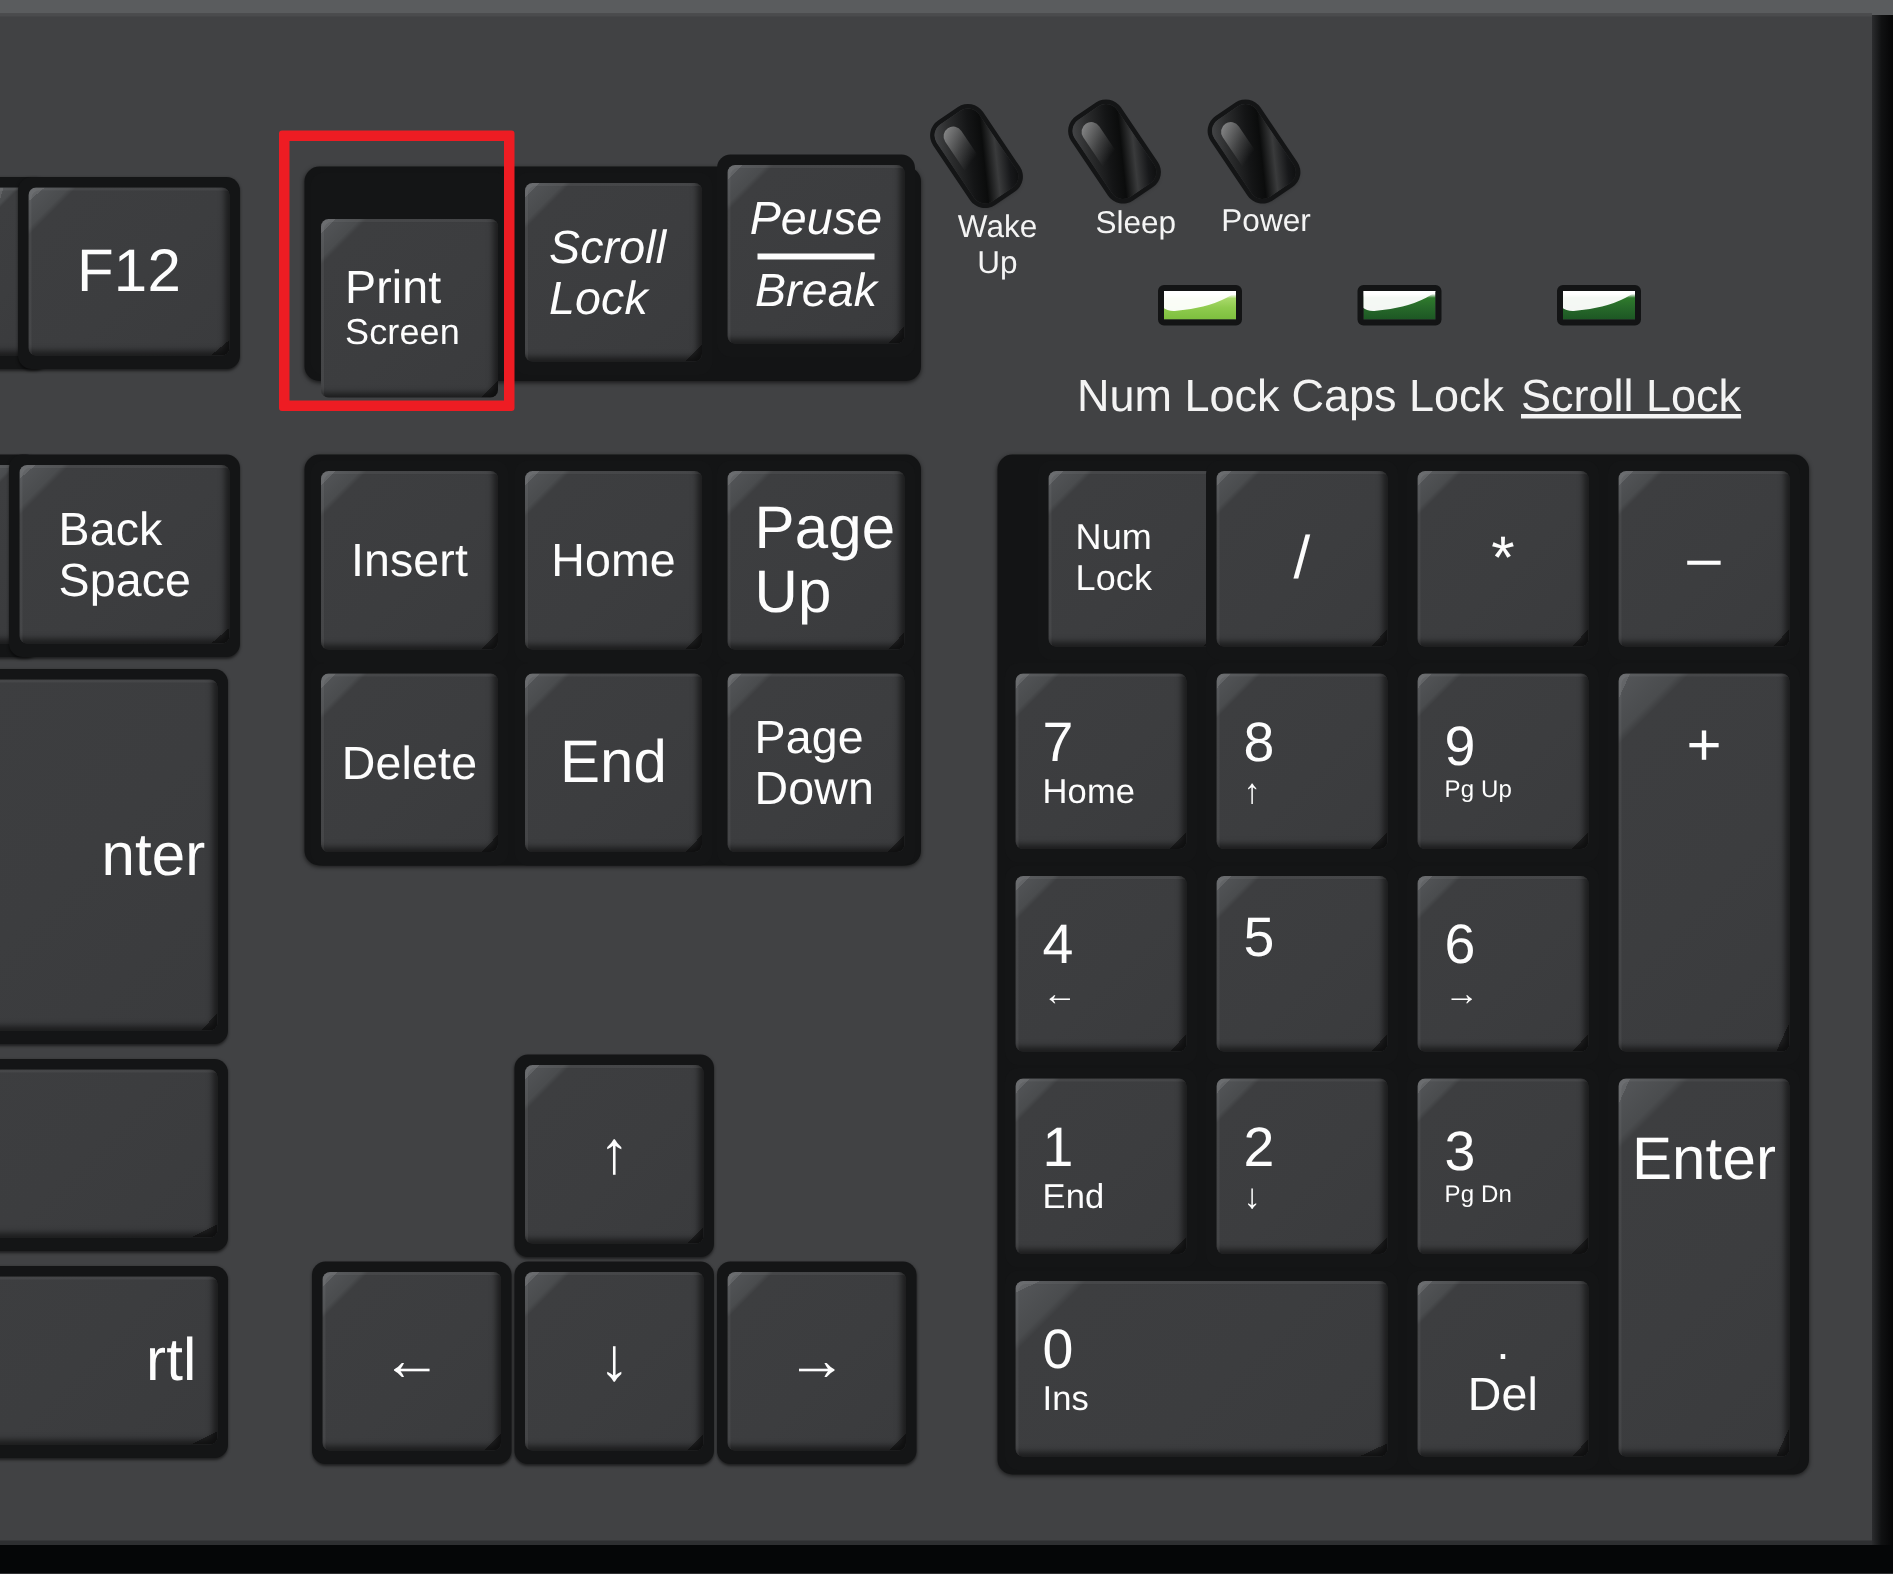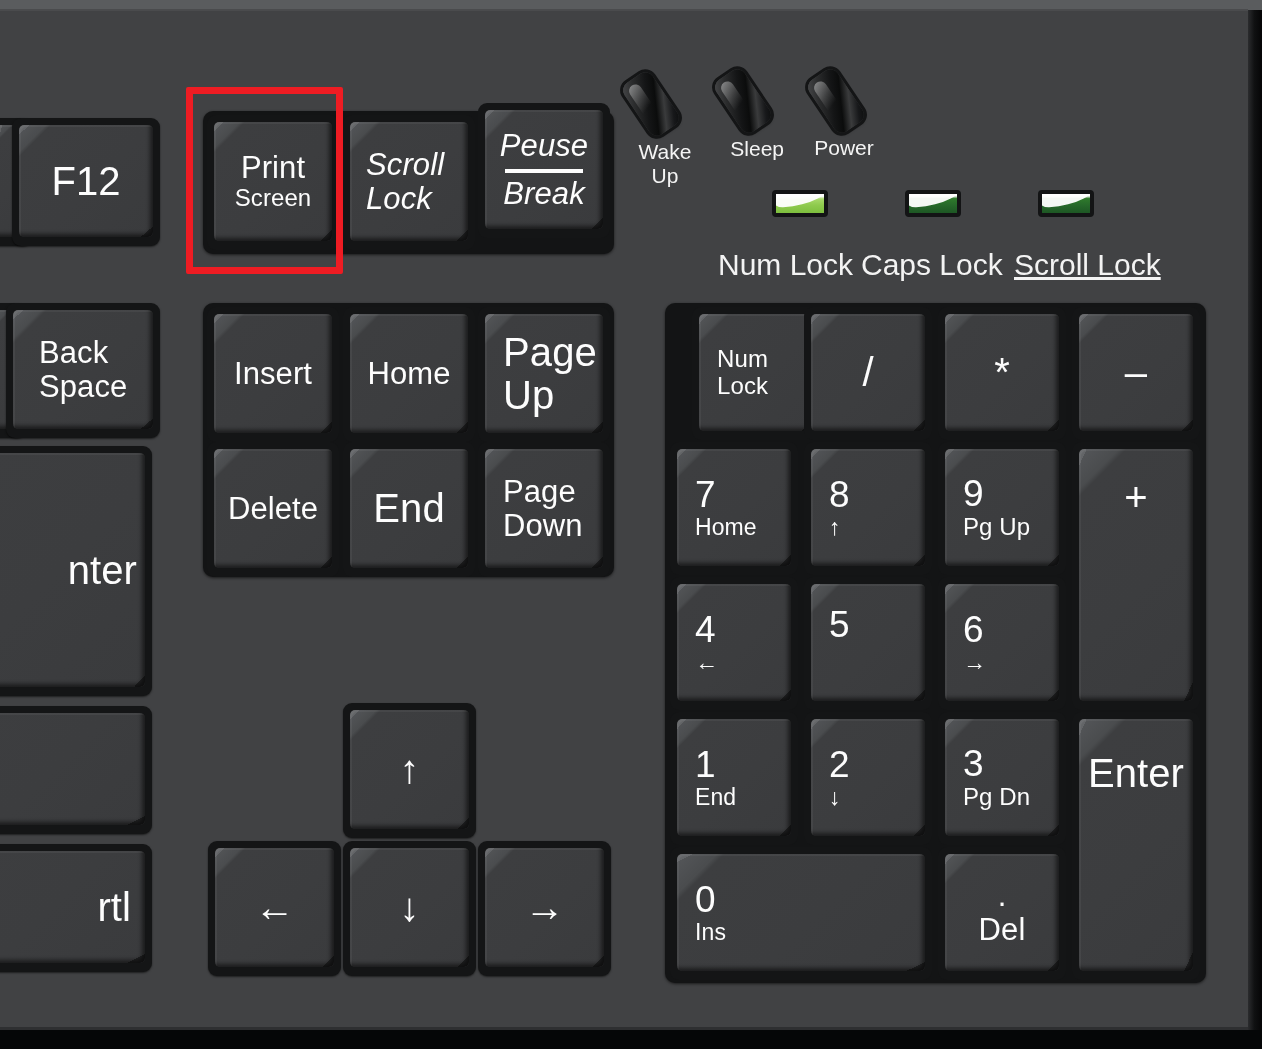--- a/index.html
+++ b/index.html
@@ -56,21 +56,21 @@
     pointer-events:none;
   }
   .lbl{
     color:#fdfdfd; line-height:1.02; text-align:center;
     font-weight:400; letter-spacing:.1px; position:relative; z-index:2;
     white-space:pre;
   }
   .l-lg{ font-size:40px; }
   .l-md{ font-size:31px; }
   .l-sm{ font-size:24px; }
-  .l-xs{ font-size:24px; }
+  .l-xs{ font-size:16px; }
   .l-num{ font-size:37px; }
   .l-sub{ font-size:23px; }
 
   
   .stack{ display:flex; flex-direction:column; gap:2px; }
 
   
   .tray{
     position:absolute;
     background:#131415;
@@ -170,21 +170,21 @@
 
 <div class="key" style="left:-80px; top:844px; width:232px; height:128px;">
   <div class="cap" style="align-items:flex-end;justify-content:center;padding-right:14px;">
     <span class="lbl l-lg">rtl</span>
   </div>
 </div>
 
 <div class="tray" style="left:203px; top:111px; width:411px; height:143px;"></div>
 
 <div class="key" style="left:207px; top:115px; width:132px; height:135px; box-shadow:none;">
-  <div class="cap stack" style="align-items:center;">
+  <div class="cap stack" style="align-items:flex-start;padding-left:16px;margin-top:24px;">
     <span class="lbl l-md">Print</span>
     <span class="lbl l-sm">Screen</span>
   </div>
 </div>
 
 <div class="key" style="left:343px; top:115px; width:132px; height:135px; box-shadow:none;font-style:italic;">
   <div class="cap stack" style="align-items:flex-start;padding-left:16px;">
     <span class="lbl l-md">Scroll</span>
     <span class="lbl l-md">Lock</span>
   </div>

